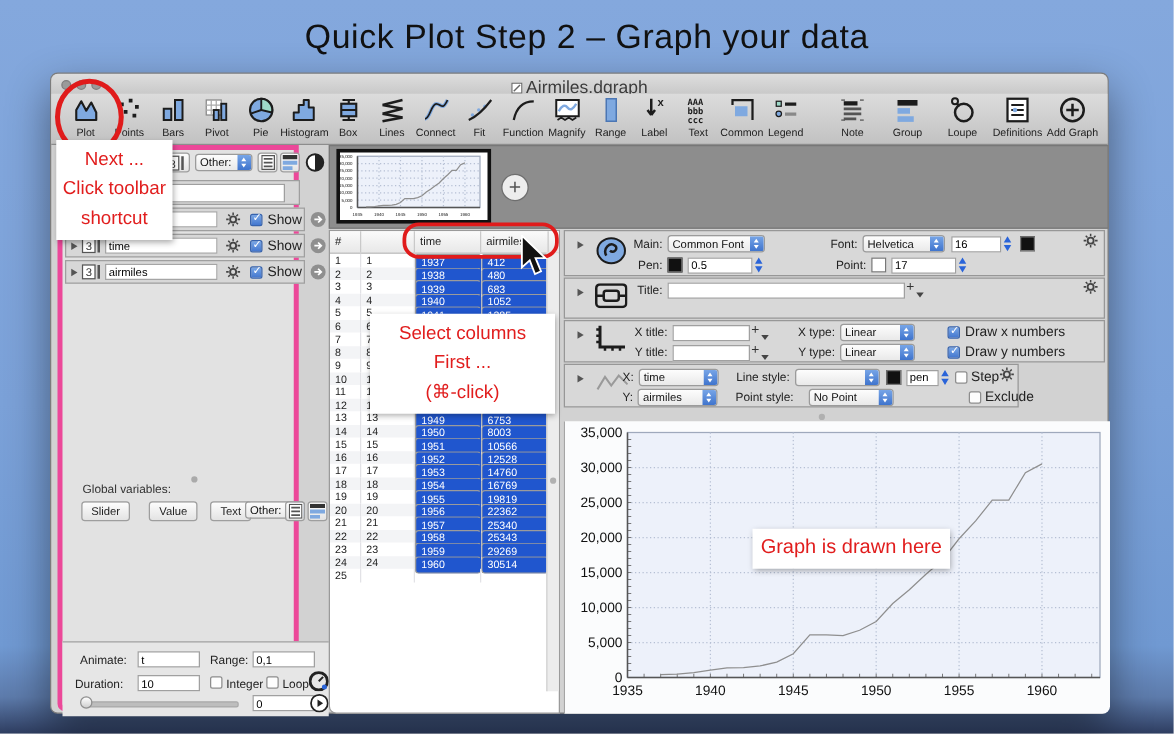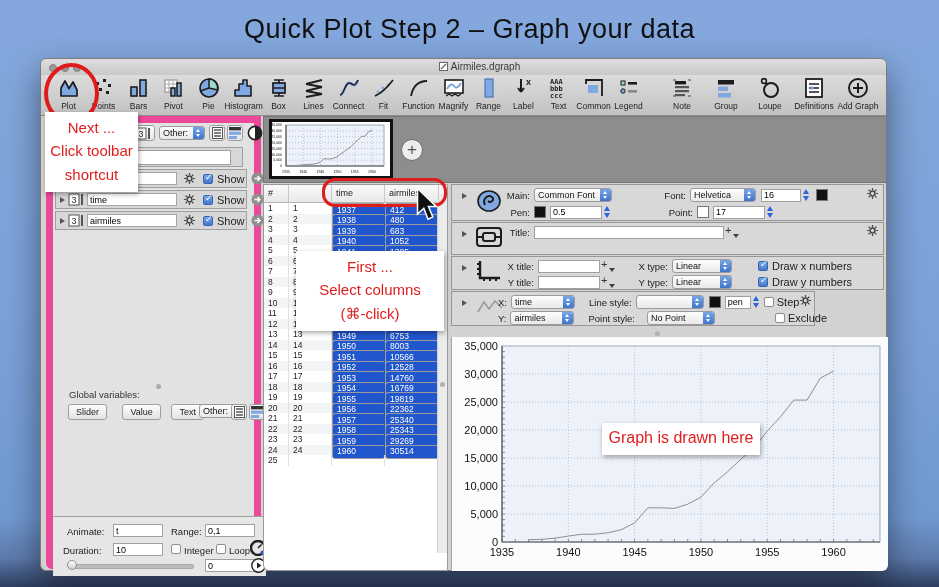--- a/index.html
+++ b/index.html
@@ -12,36 +12,36 @@
   
   .window{position:absolute;left:40px;top:58px;width:847px;height:513px;
     background:#d2d2d2;border:1px solid #7c7c7c;border-radius:6px;
     box-shadow:0 14px 34px rgba(0,0,0,.45);box-sizing:border-box;}
   .titlebar{position:absolute;left:0;top:0;width:100%;height:16px;
     background:linear-gradient(#dedede,#c9c9c9);border-bottom:1px solid #b0b0b0;
     border-radius:6px 6px 0 0;}
   .tl{position:absolute;top:5px;width:8px;height:8px;border-radius:50%;
     background:#9a9a9a;border:1px solid #7e7e7e;box-sizing:border-box;}
   .win-title{position:absolute;top:2px;left:0;width:100%;text-align:center;
-    font-size:10px;color:#3c3c3c;margin-left:16px;}
+    font-size:14px;color:#3c3c3c;}
   .win-title .proxy{display:inline-block;vertical-align:-1px;margin-right:3px;}
   
   .toolbar{position:absolute;left:0;top:16px;width:100%;height:41px;
     background:linear-gradient(#dcdcdc,#c2c2c2);border-bottom:1px solid #8d8d8d;
     display:flex;align-items:flex-start;box-sizing:border-box;padding:1px 6px 0 10px;}
   .tb-group{display:flex;}
   .tb-group.right{margin-left:auto;}
   .tb-item{display:flex;flex-direction:column;align-items:center;width:33px;margin:0 1px;cursor:default;}
   .tb-group.right .tb-item{width:40px;margin:0 2px;}
   .tb-ic{width:24px;height:24px;display:block;}
   .tb-ic svg{width:24px;height:24px;display:block;}
   .tb-label{font-size:8.5px;color:#1d1d1d;margin-top:1px;white-space:nowrap;}
   
-  .sidebar{position:absolute;left:5px;top:57px;width:215px;height:453px;
-    background:#e2e2e2;border:7px solid #ec4899;border-radius:0 0 0 6px;box-sizing:border-box;}
+  .sidebar{position:absolute;left:5px;top:57px;width:193px;height:453px;
+    background:#e2e2e2;border:4px solid #ec4899;border-radius:0 0 0 6px;box-sizing:border-box;}
   .sb-toprow{position:absolute;left:0;top:2px;width:100%;height:19px;}
   .sb-field-box{position:absolute;left:2px;top:24px;width:188px;height:20px;
     background:#d7d7d7;border:1px solid #9f9f9f;box-sizing:border-box;}
   .sb-field-box input{position:absolute;left:3px;top:2px;width:166px;height:13px;
     border:1px solid #9f9f9f;background:#fff;font-size:9px;padding:0 2px;}
   .col-row{position:absolute;left:2px;width:192px;height:19px;background:#d7d7d7;
     border:1px solid #9f9f9f;box-sizing:border-box;display:flex;align-items:center;}
   .tri{width:0;height:0;border-left:5px solid #555;border-top:3.5px solid transparent;
     border-bottom:3.5px solid transparent;margin:0 3px 0 4px;}
   .col-row input{width:84px;height:11px;border:1px solid #a5a5a5;background:#fff;
@@ -981,18 +981,18 @@
     <div>Click toolbar</div>
     <div>shortcut</div>
   </div>
   <div class="anno red-oval" style="left:322px;top:178px;width:119px;height:23px"></div>
   <div class="anno" style="left:416px;top:188px">
     <svg width="24" height="34" viewBox="0 0 16 22">
       <polygon points="1,0 1,17 5.2,13.2 8,20.5 11.2,19 8.3,12 13.5,12" fill="#111" stroke="#fff" stroke-width="1"></polygon>
     </svg>
   </div>
   <div class="anno note" style="left:296px;top:251px;width:148px;padding:4px 0 6px">
+    <div>Select columns</div>
     <div>First ...</div>
-    <div>Select columns</div>
     <div>(⌘-click)</div>
   </div>
   <div class="anno note" style="left:602px;top:423px;width:158px;padding:3px 0 4px;font-size:16px">Graph is drawn here</div>
 </div>
 
 </body></html>

